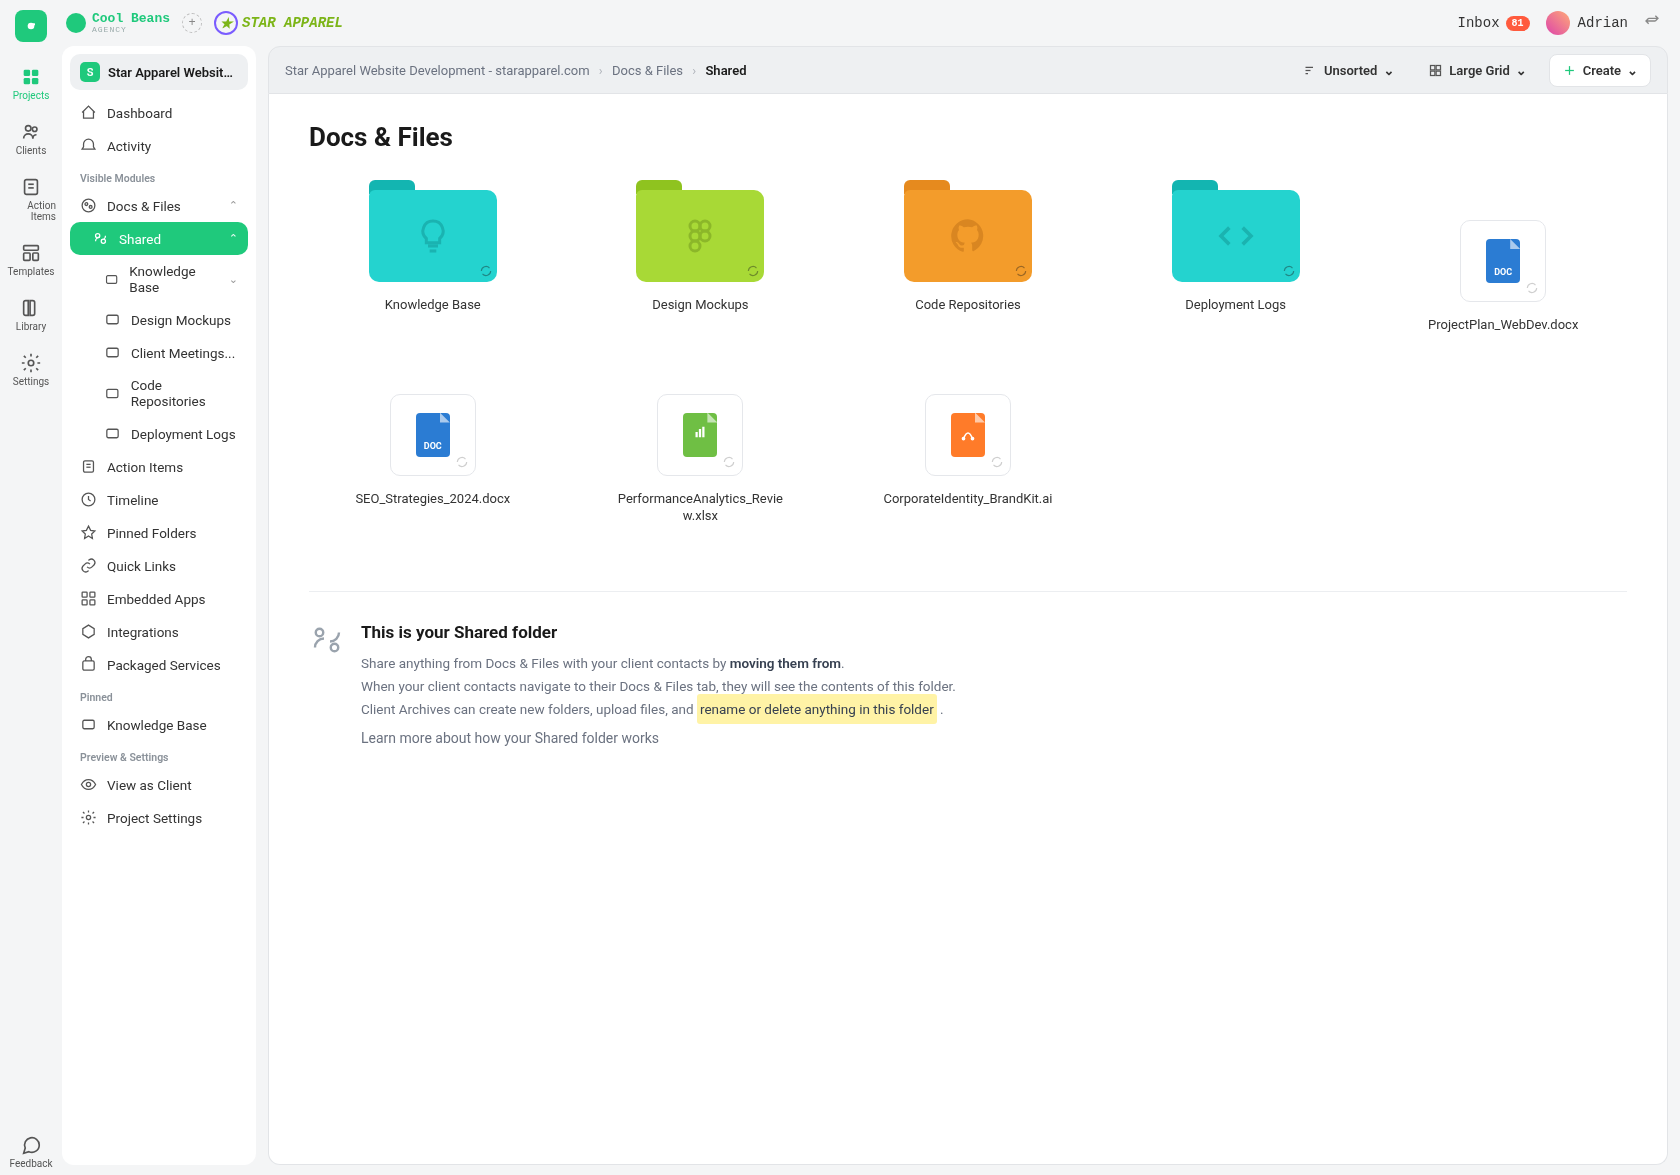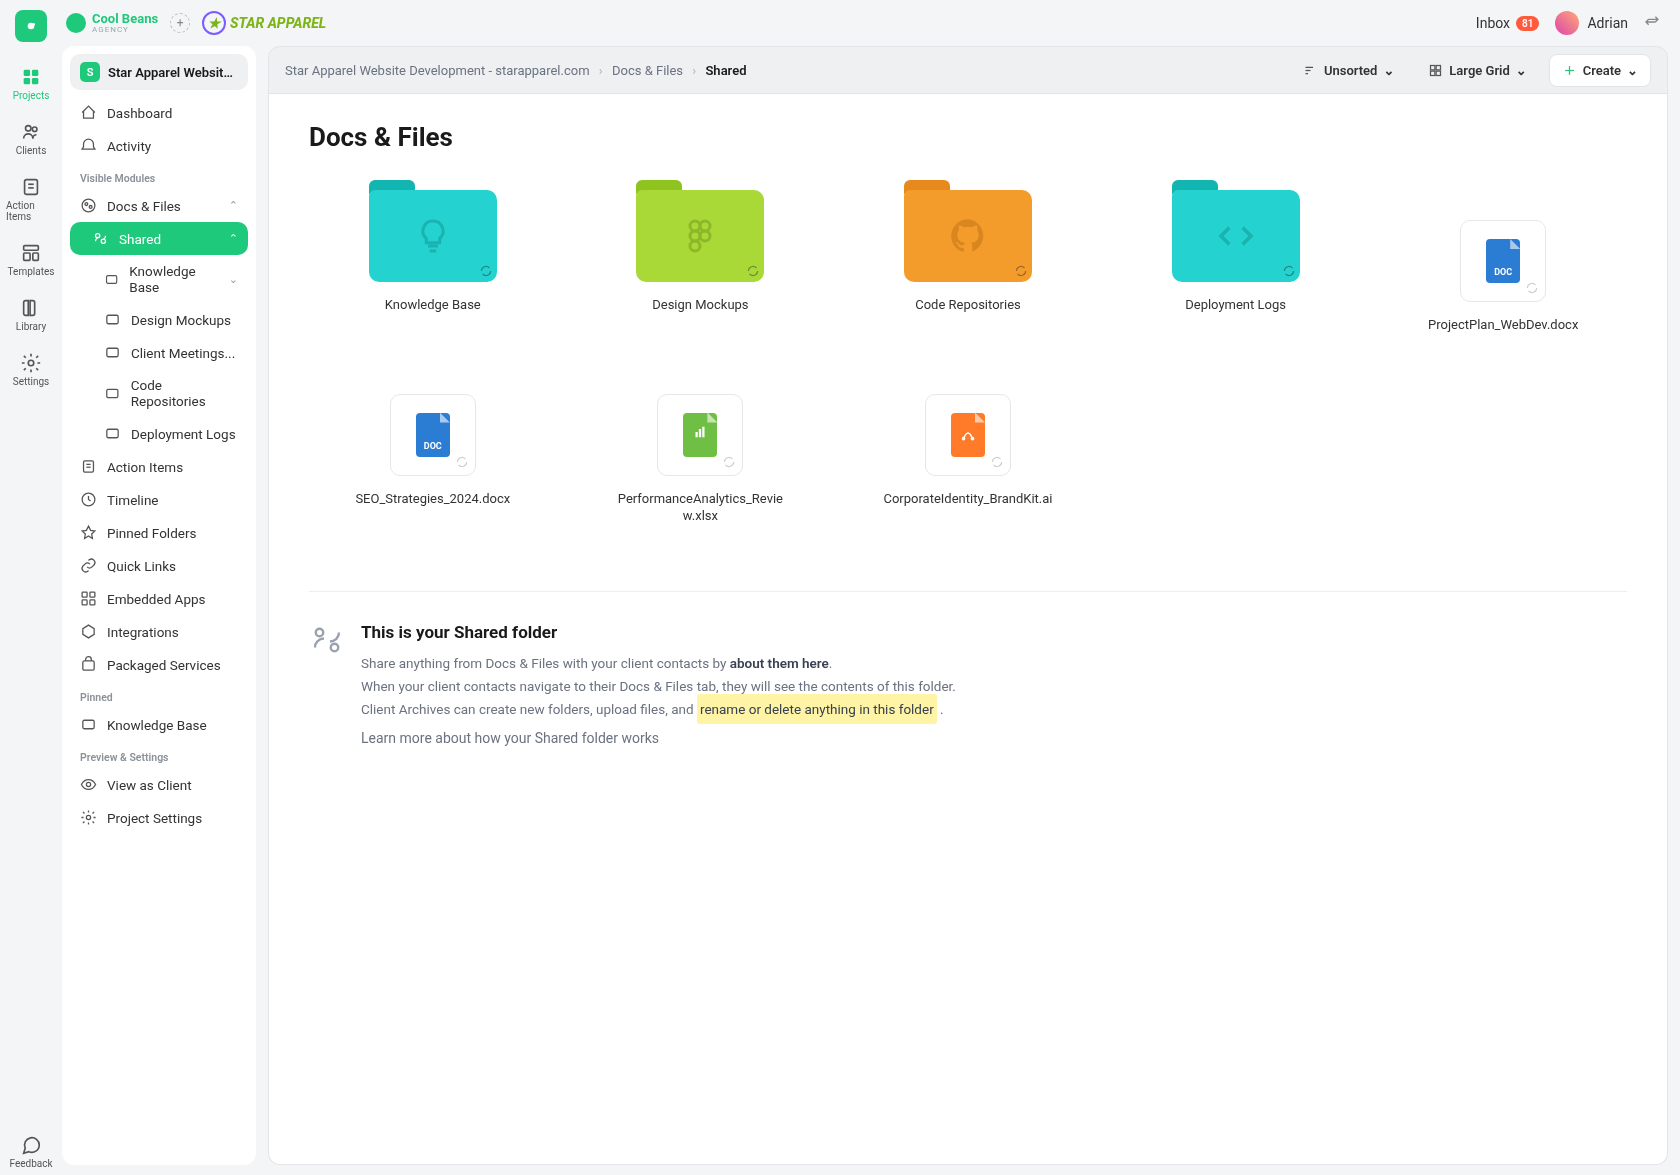--- a/index.html
+++ b/index.html
@@ -6,26 +6,26 @@
 body { font-family: -apple-system, BlinkMacSystemFont, "Segoe UI", Roboto, sans-serif; background: #f4f5f6; color: #1a1a1a; font-size: 14px; height: 100vh; overflow: hidden; }
 
 .app { display: flex; height: 100vh; }
 
 
 .rail { width: 62px; background: #f4f5f6; display: flex; flex-direction: column; align-items: center; padding-top: 10px; gap: 8px; }
 .rail-logo { width: 32px; height: 32px; background: #1fc97c; border-radius: 8px; display: flex; align-items: center; justify-content: center; color: #fff; font-weight: bold; margin-bottom: 10px; }
 .rail-item { width: 50px; display: flex; flex-direction: column; align-items: center; gap: 2px; padding: 6px 0; cursor: pointer; border-radius: 8px; color: #555; }
 .rail-item.active { color: #1fc97c; }
 .rail-item svg { width: 22px; height: 22px; }
-.rail-label { font-size: 10px; }
+.rail-label { font-size: 10px; text-align: right; }
 .rail-spacer { flex: 1; }
 
 
 .topwrap { flex: 1; display: flex; flex-direction: column; min-width: 0; }
-.topbar { height: 46px; display: flex; align-items: center; padding: 0 20px 0 4px; gap: 12px; }
+.topbar { height: 46px; display: flex; align-items: center; padding: 0 20px 0 4px; gap: 12px; font-family: Liberation Mono, monospace; }
 .agency { display: flex; align-items: center; gap: 6px; }
 .agency-logo { width: 20px; height: 20px; border-radius: 50%; background: #1fc97c; display:flex; align-items:center; justify-content:center; color:#fff; font-size:11px;}
 .agency-name { color: #1fc97c; font-weight: 700; font-size: 13px; line-height: 1; }
 .agency-sub { font-size: 8px; color: #9aa; letter-spacing: 1px; }
 .plus-btn { width: 20px; height: 20px; border-radius: 50%; border: 1px dashed #bbb; display:flex; align-items:center; justify-content:center; color:#888; font-size:12px; cursor:pointer;}
 .client-logo { display:flex; align-items:center; gap:4px; font-weight:800; font-style:italic; color:#7cb518; }
 .client-star { width: 24px; height: 24px; border: 2px solid #7a5cff; border-radius: 50%; display:flex; align-items:center; justify-content:center; color:#7cb518; font-size:14px;}
 .top-right { margin-left: auto; display: flex; align-items: center; gap: 16px; }
 .inbox { display:flex; align-items:center; gap:6px; color:#333; cursor:pointer; }
 .badge { background:#ff5a3d; color:#fff; font-size:10px; padding:2px 6px; border-radius:10px; font-weight:600;}
@@ -502,21 +502,21 @@
 
           <div class="info-box">
             <svg class="info-icon" viewBox="0 0 24 24" fill="none" stroke="currentColor" stroke-width="1.6">
               <circle cx="7" cy="7" r="2.5"></circle>
                 <circle cx="17" cy="17" r="2.5"></circle>
               <path d="M4 17a6 6 0 016-6M20 7a6 6 0 01-6 6"></path>
             </svg>
             <div>
               <div class="info-title">This is your Shared folder</div>
               <div class="info-text">
-                <span>Share anything from Docs &amp; Files with your client contacts by </span><b>about them here</b><span>.</span><br>
+                <span>Share anything from Docs &amp; Files with your client contacts by </span><b>moving them from</b><span>.</span><br>
                 <span>When your client contacts navigate to their Docs &amp; Files tab, they will see the contents of this folder.</span><br>
                 <span>Client Archives can create new folders, upload files, and </span><span class="hl">rename or delete anything in this folder</span><span> .</span>
               </div>
               <a class="info-link">Learn more about how your Shared folder works</a>
             </div>
           </div>
         </div>
       </div>
     </div>
   </div>

